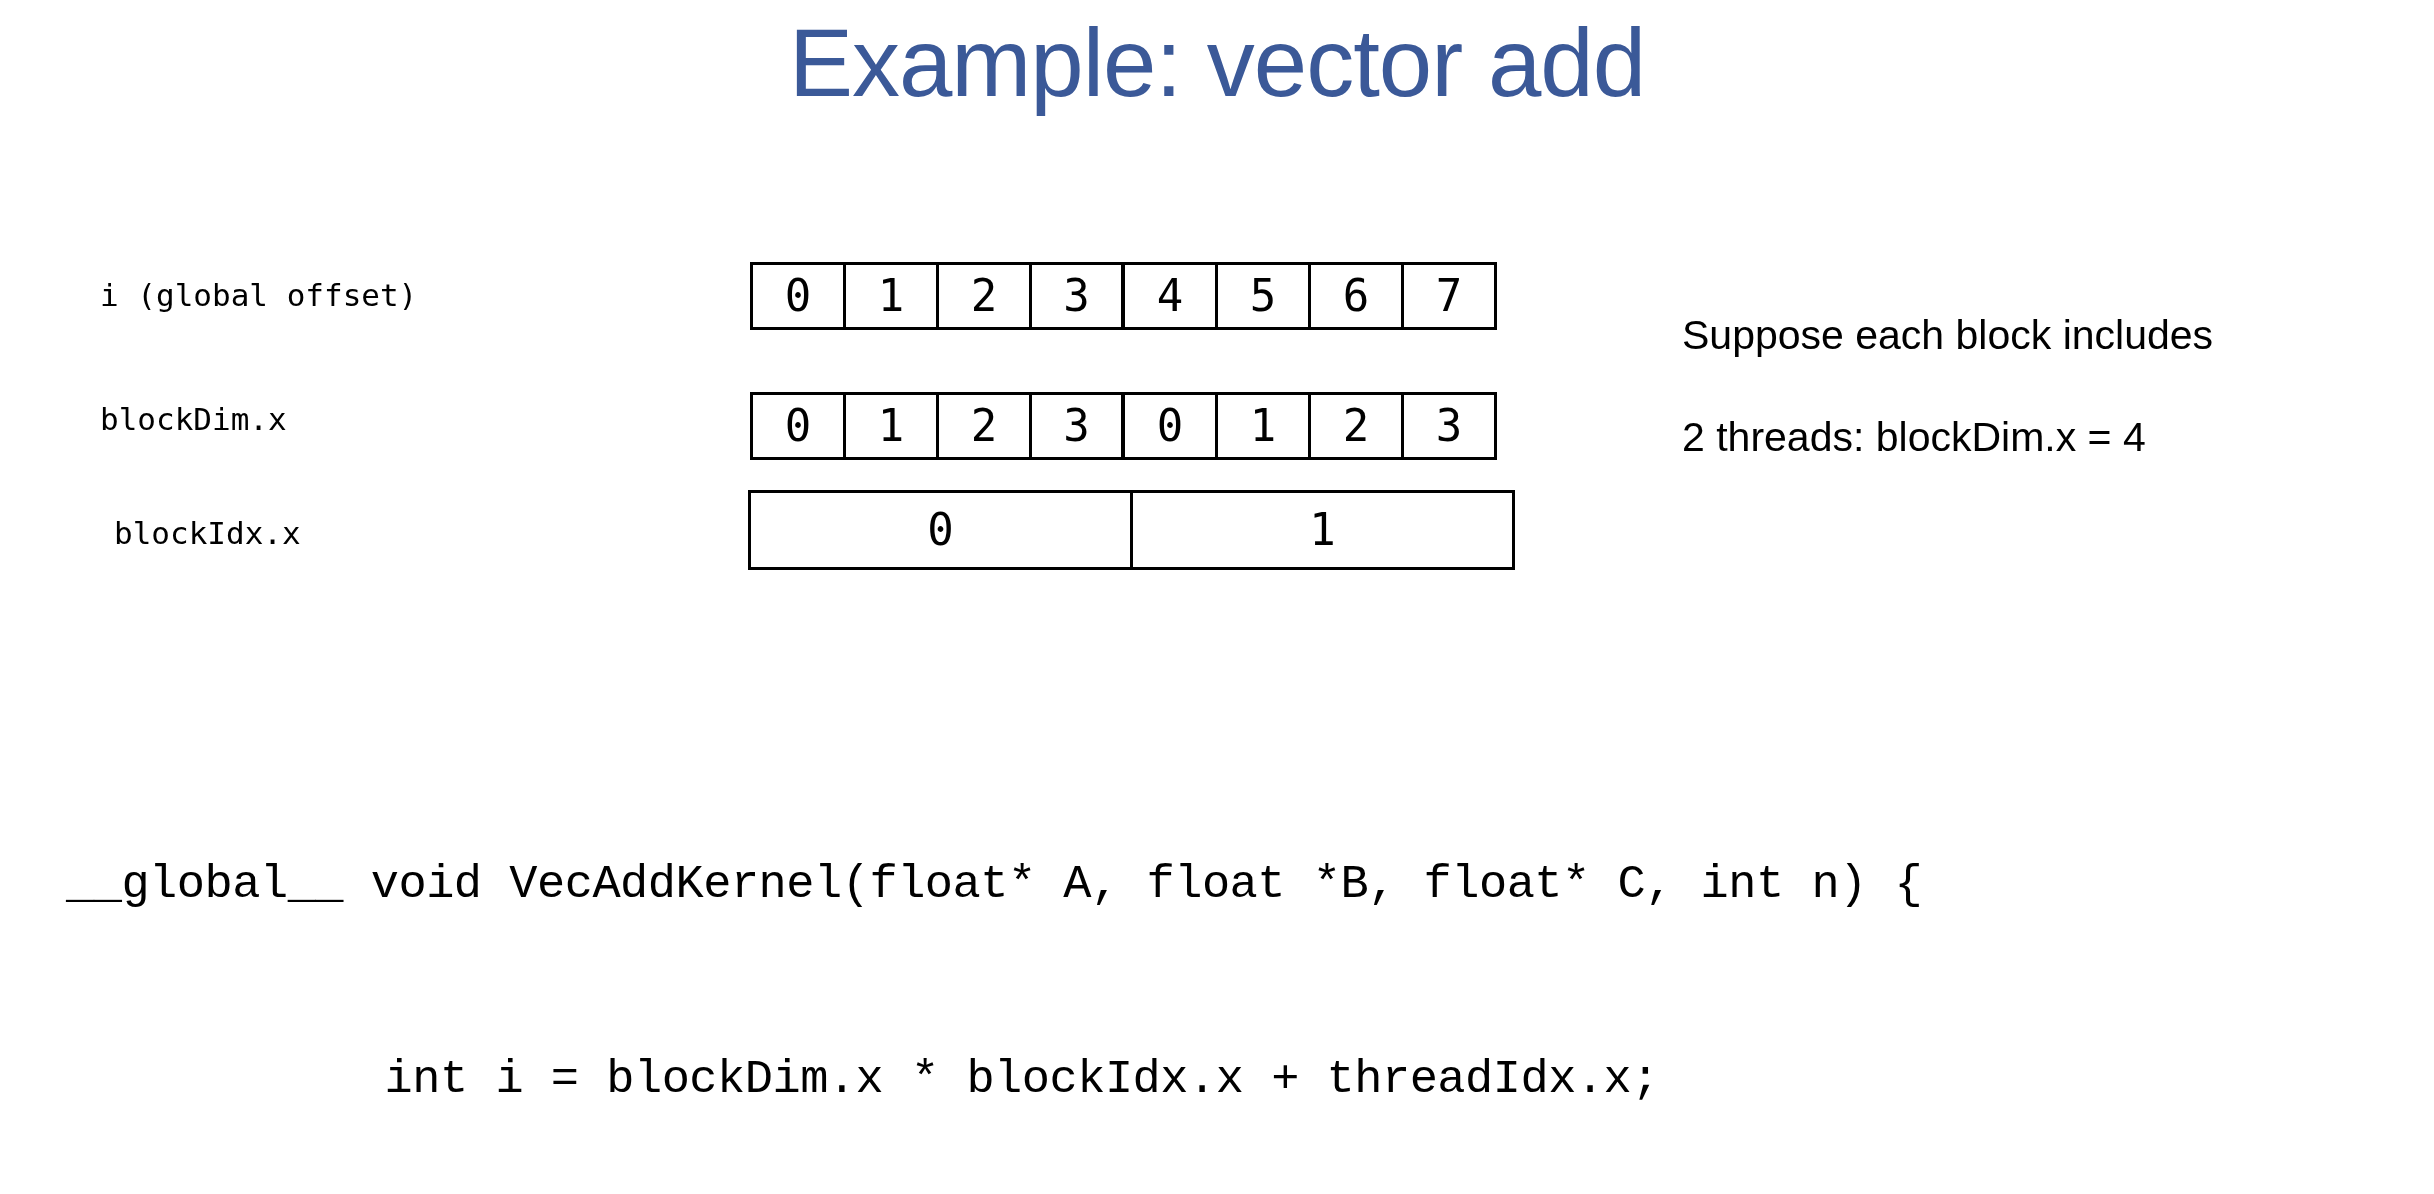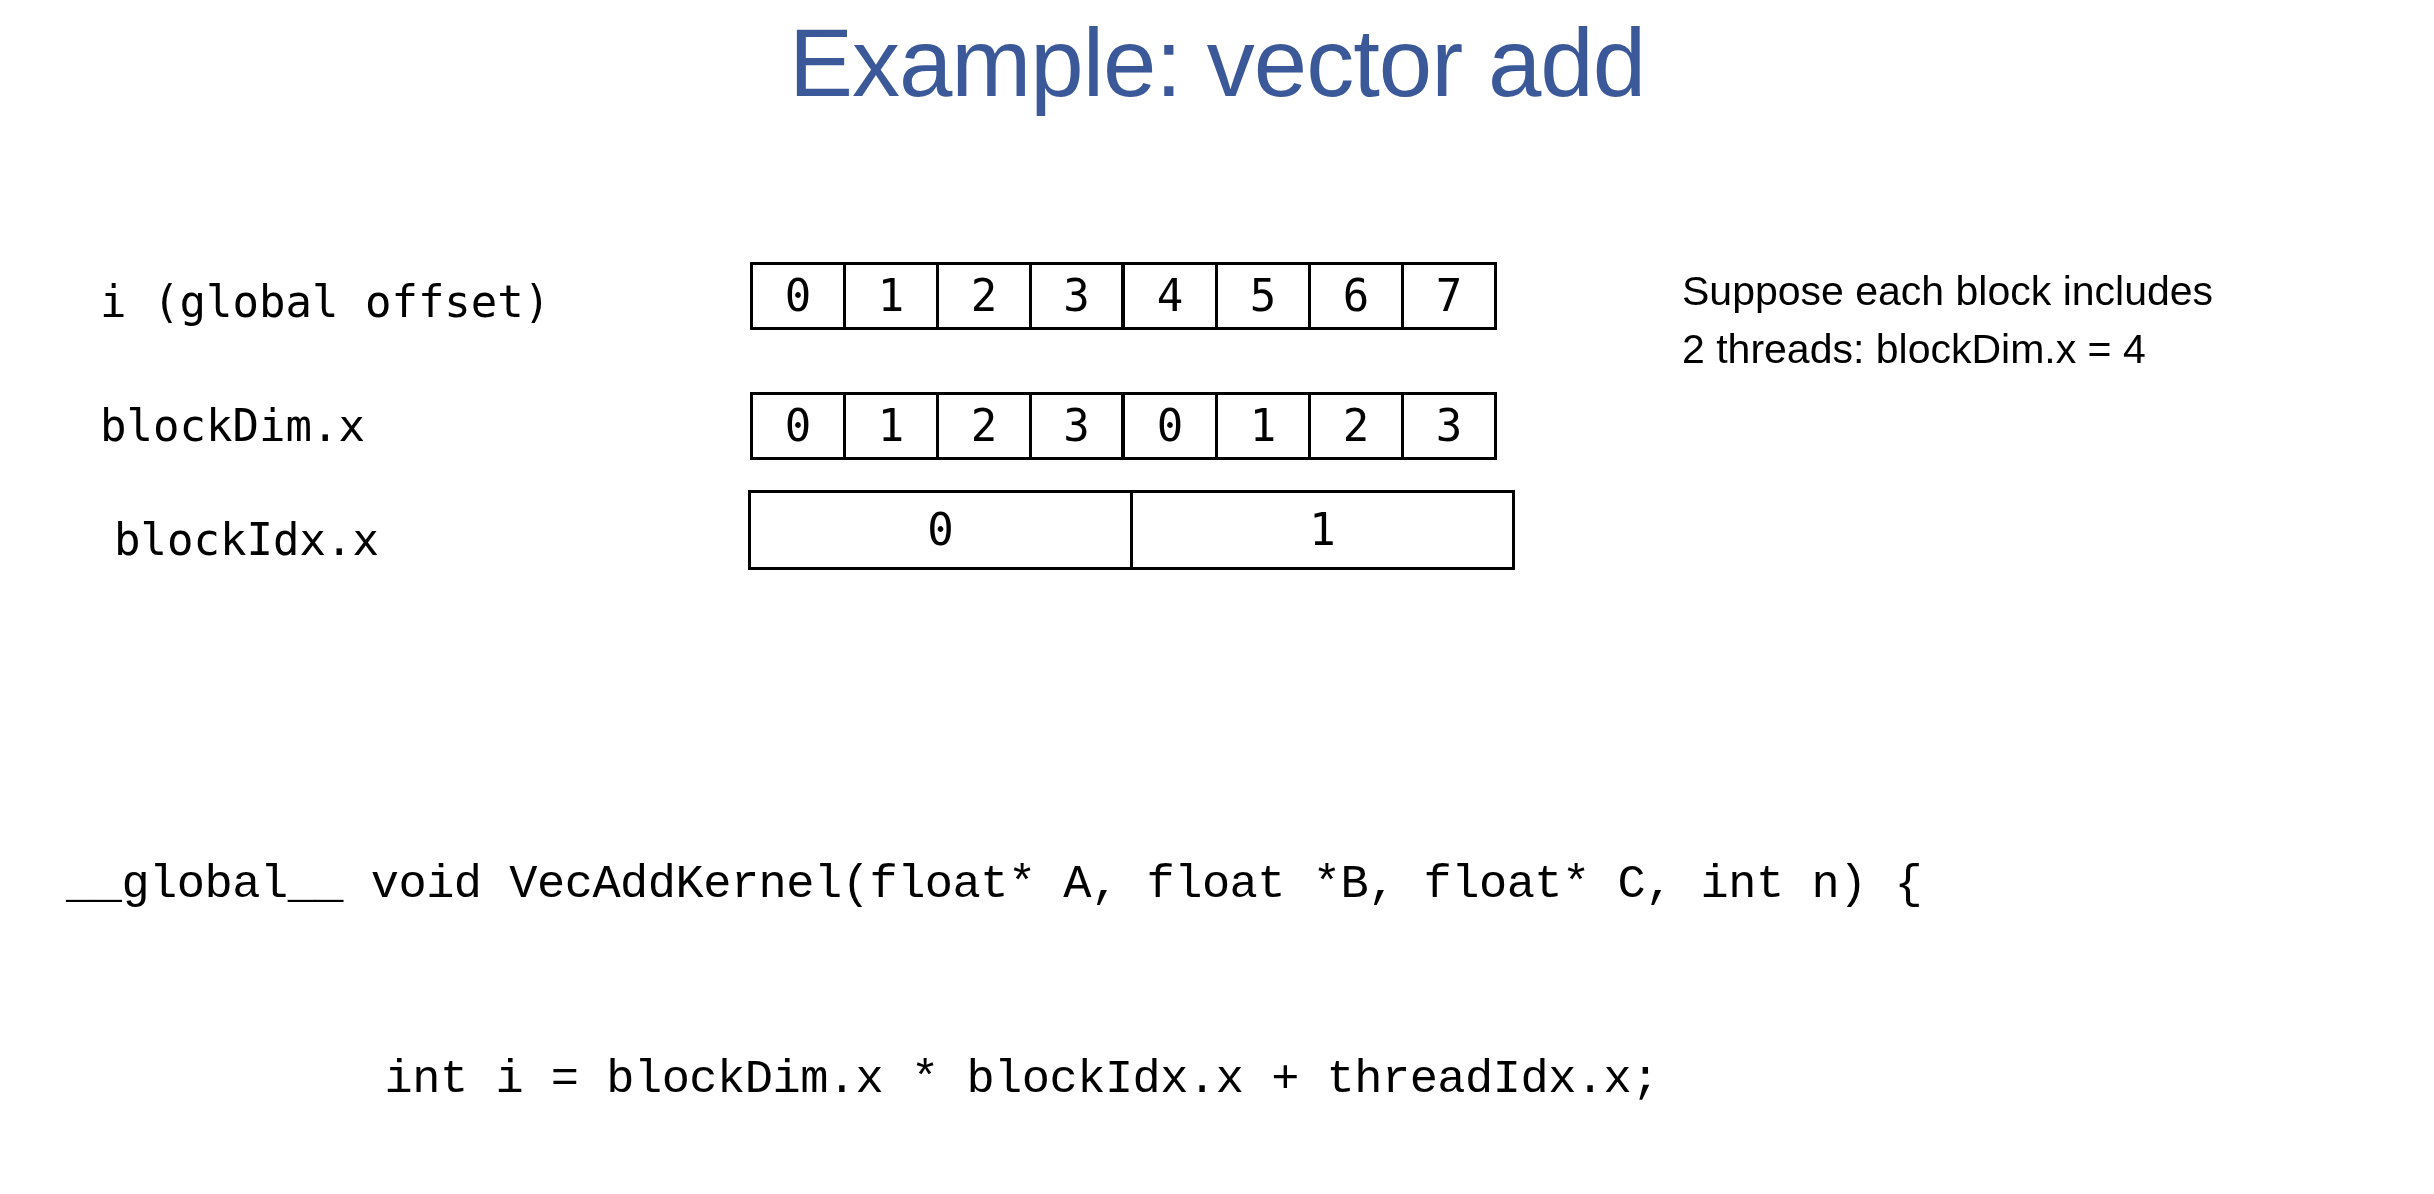--- a/index.html
+++ b/index.html
@@ -34,21 +34,21 @@
     line-height: 1.15;
     font-weight: 400;
     color: #3b5998;
     letter-spacing: -1px;
   }
 
   
   .row-label {
     position: absolute;
     font-family: "DejaVu Sans Mono", monospace;
-    font-size: 44px;
+    font-size: 31px;
     line-height: 1;
     color: #000000;
     white-space: pre;
   }
   #label-i        { left: 100px; top: 280px; }
   #label-thread   { left: 100px; top: 404px; }
   #label-block    { left: 100px; top: 518px; margin-left: 14px; }
 
   
   .diagram-row {
@@ -87,21 +87,21 @@
   #side-note {
     position: absolute;
     left: 1682px;
     top: 262px;
     width: 680px;
     font-family: "Liberation Sans", sans-serif;
     font-size: 41px;
     line-height: 1.42;
     color: #000000;
   }
-  #side-note div { white-space: pre; }
+  #side-note div { white-space: pre; margin-top: 44px; }
 
   
   #code-block {
     position: absolute;
     left: 66px;
     top: 722px;
     font-family: "Liberation Mono", monospace;
     font-size: 47px;
     line-height: 65px;
     color: #000000;

